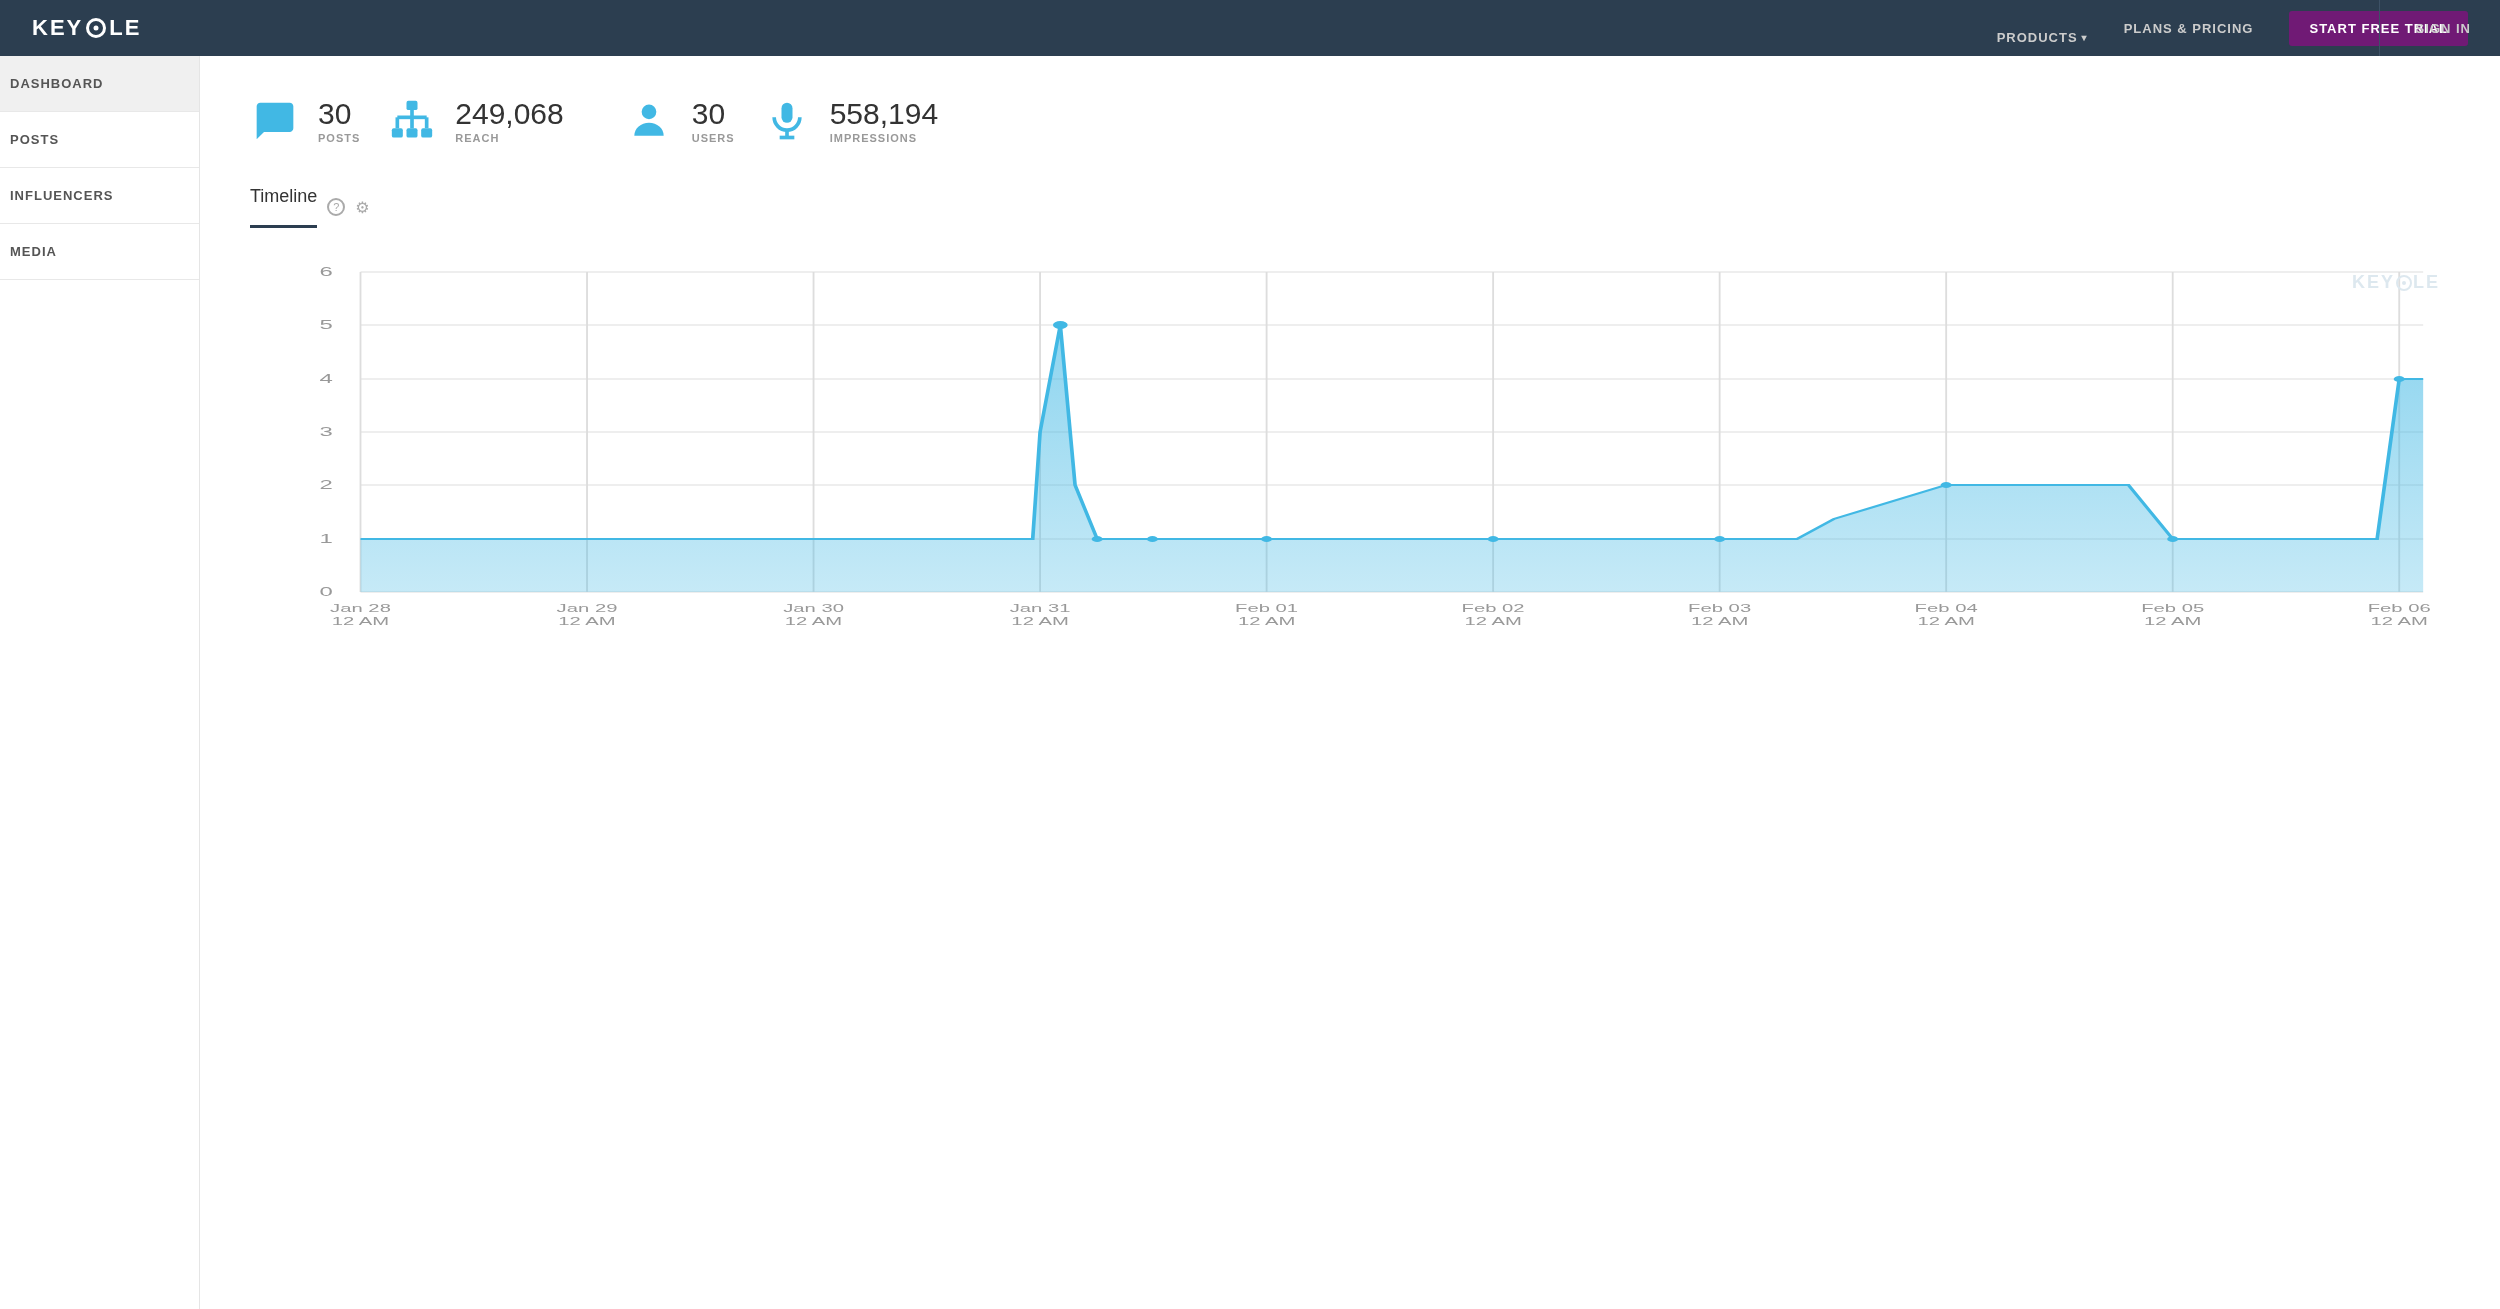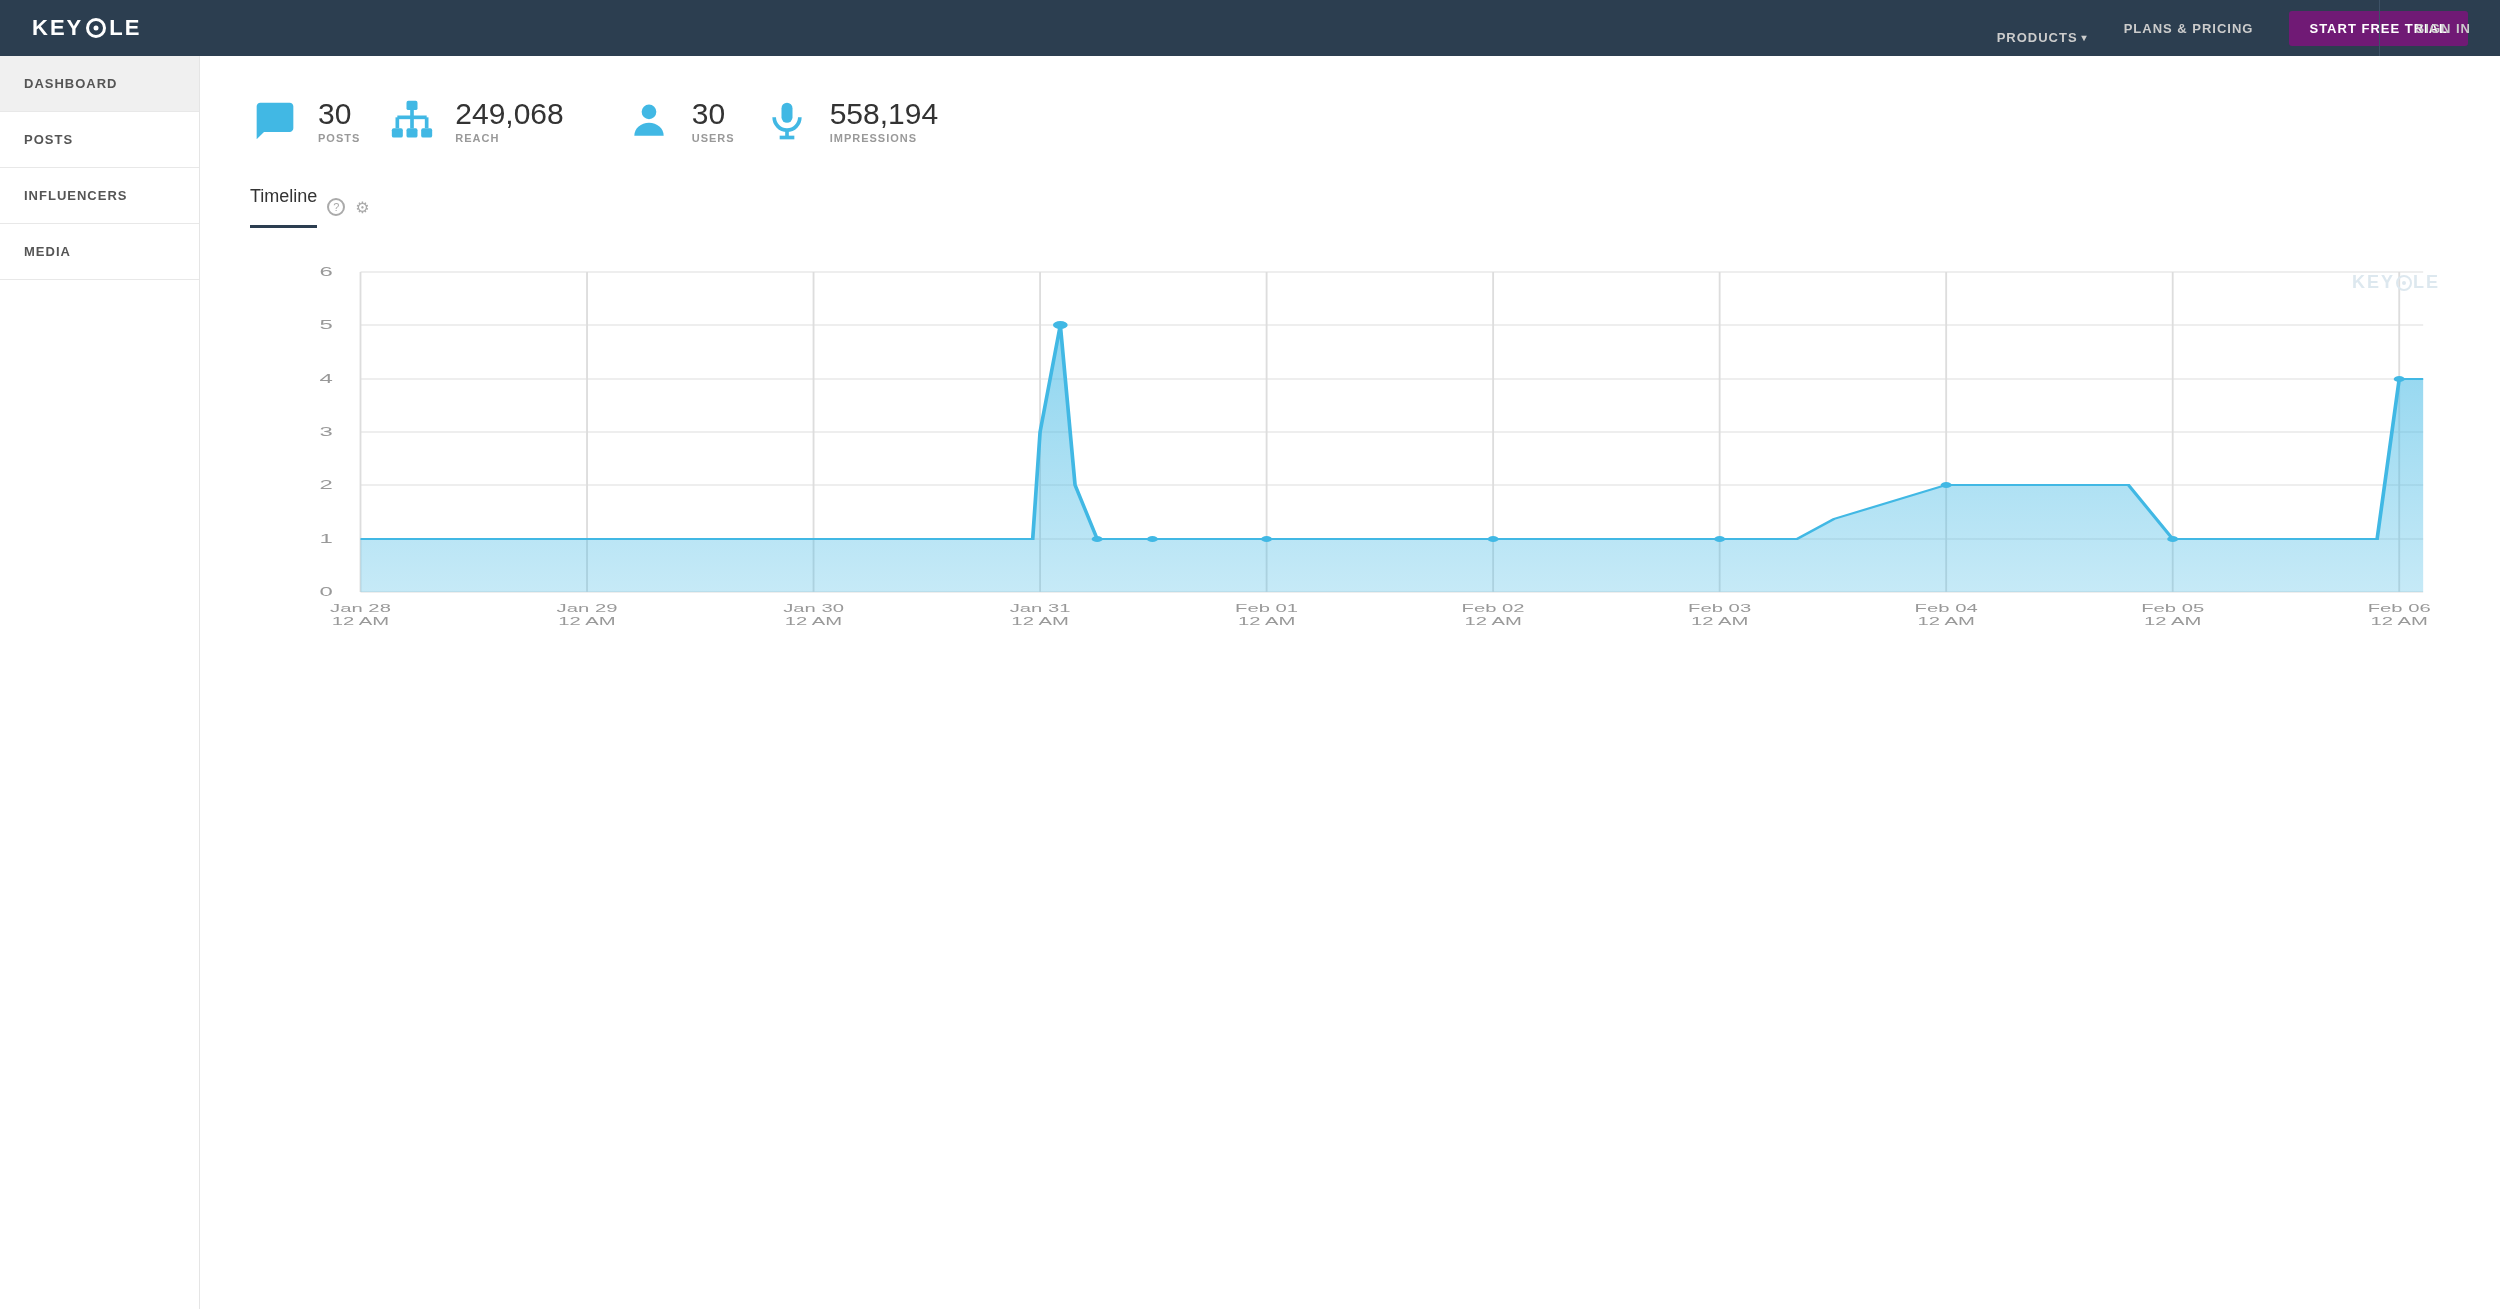--- a/index.html
+++ b/index.html
@@ -103,21 +103,21 @@
     }
 
     
     .sidebar {
       width: 200px;
       background: #fff;
       border-right: 1px solid #e5e5e5;
       flex-shrink: 0;
     }
     .sidebar-item {
-      padding: 20px 24px;
+      padding: 20px 10px;
       font-size: 13px;
       font-weight: 700;
       letter-spacing: 1px;
       text-transform: uppercase;
       color: #555;
       border-bottom: 1px solid #e8e8e8;
       cursor: pointer;
     }
     .sidebar-item.active {
       background: #f0f0f0;

